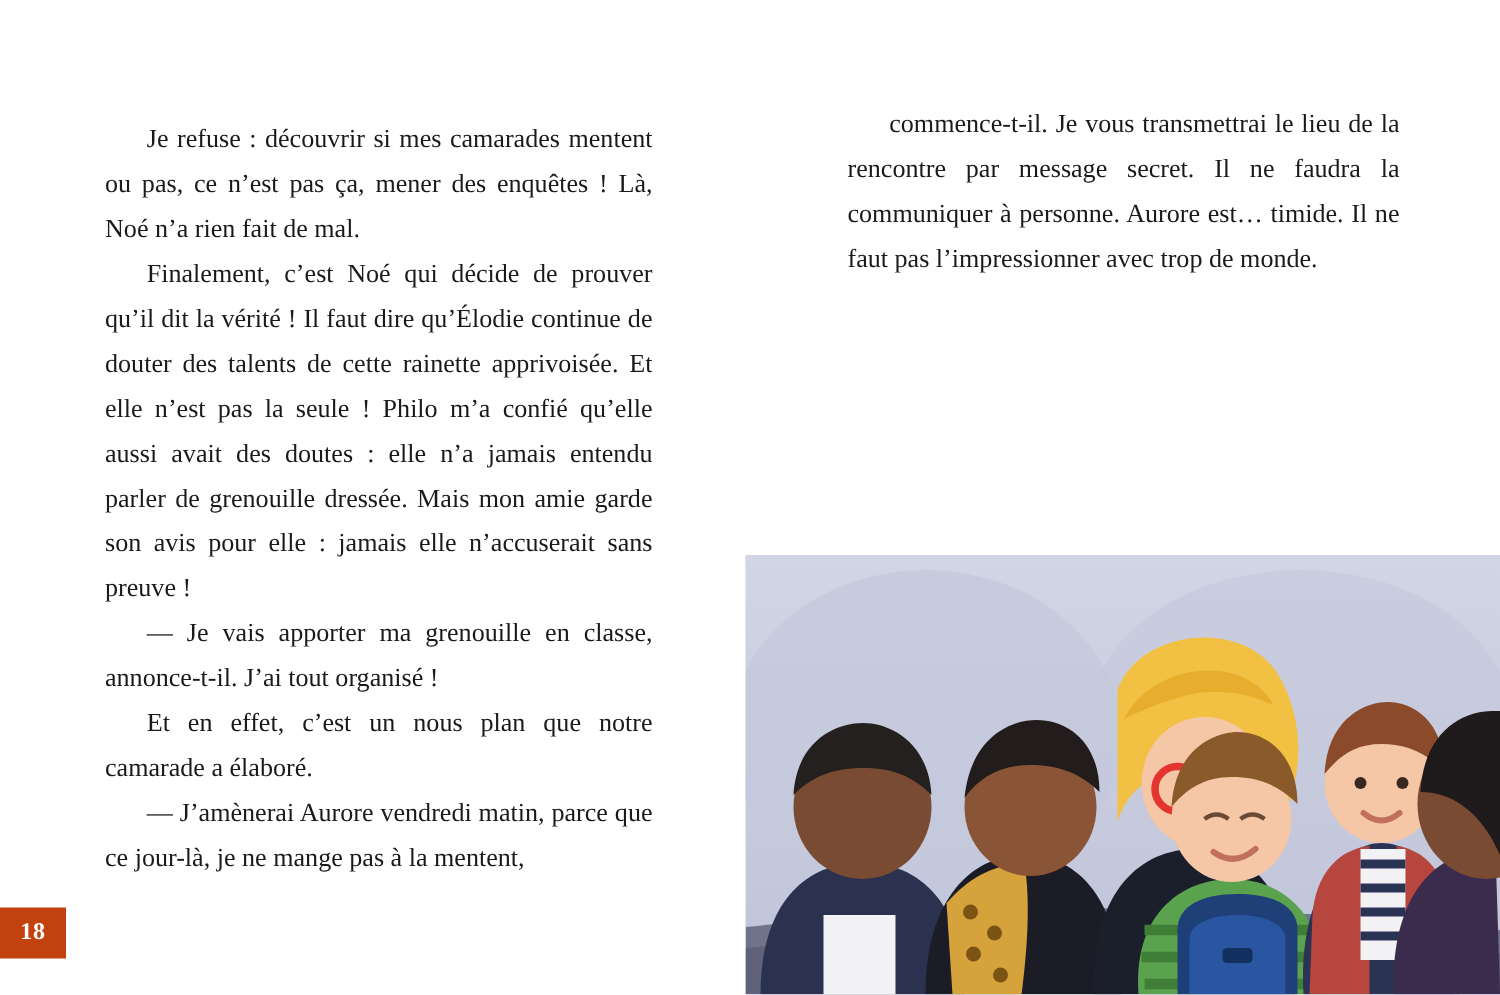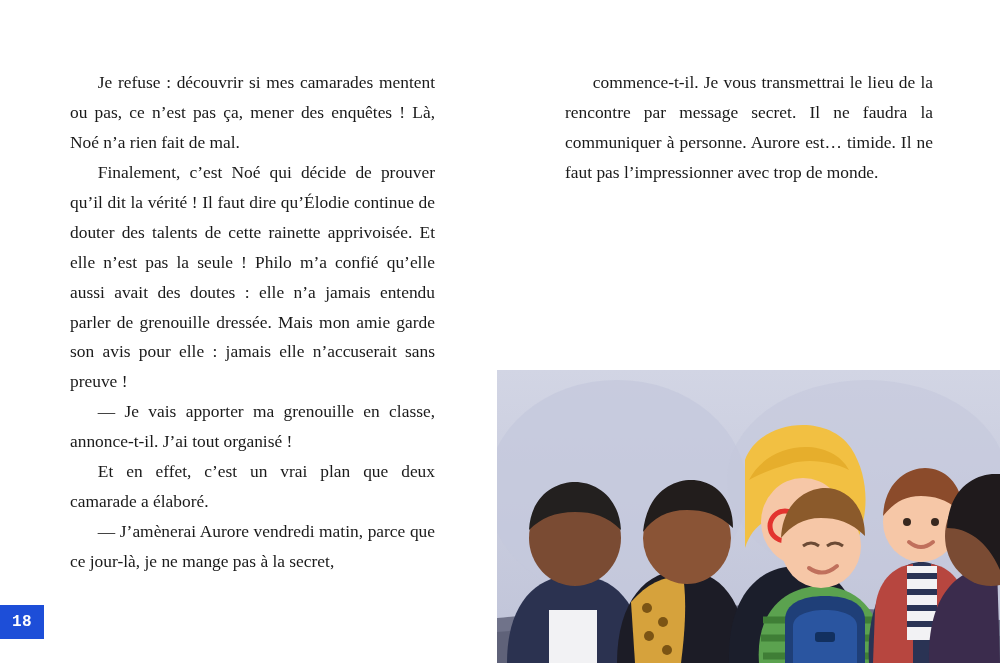--- a/index.html
+++ b/index.html
@@ -26,42 +26,43 @@
     font-size: 17.4px;
     line-height: 1.72;
     color: #1a1a1a;
     text-align: justify;
     text-justify: inter-word;
     hyphens: manual;
   }
   .column.left {
     left: 70px;
     width: 365px;
+    margin-top: 10px;
   }
   .column.right {
     left: 565px;
     width: 368px;
     font-family: Liberation Serif, serif;
   }
   .column p {
     margin: 0;
     text-indent: 1.6em;
   }
   .column p.dash {
     text-indent: 1.6em;
   }
   .page-number-badge {
     position: absolute;
     left: 0;
     top: 605px;
     width: 44px;
     height: 34px;
-    background: #1d4ed8;
+    background: #c2410c;
     color: #ffffff;
-    font-family: Liberation Mono, monospace;
+    font-family: Liberation Serif, serif;
     font-size: 16px;
     font-weight: bold;
     display: flex;
     align-items: center;
     justify-content: center;
     letter-spacing: 0.5px;
   }
   .illustration {
     position: absolute;
     left: 497px;
@@ -77,22 +78,22 @@
 </style>
 </head>
 <body>
 
 <div class="page">
 
   <div class="column left">
     <p>Je refuse : découvrir si mes camarades mentent ou pas, ce n’est pas ça, mener des enquêtes ! Là, Noé n’a rien fait de mal.</p>
     <p>Finalement, c’est Noé qui décide de prouver qu’il dit la vérité ! Il faut dire qu’Élodie continue de douter des talents de cette rainette apprivoisée. Et elle n’est pas la seule ! Philo m’a confié qu’elle aussi avait des doutes : elle n’a jamais entendu parler de grenouille dressée. Mais mon amie garde son avis pour elle : jamais elle n’accuserait sans preuve !</p>
     <p class="dash">— Je vais apporter ma grenouille en classe, annonce-t-il. J’ai tout organisé !</p>
-    <p>Et en effet, c’est un vrai plan que deux camarade a élaboré.</p>
-    <p class="dash">— J’amènerai Aurore vendredi matin, parce que ce jour-là, je ne mange pas à la secret,</p>
+    <p>Et en effet, c’est un nous plan que notre camarade a élaboré.</p>
+    <p class="dash">— J’amènerai Aurore vendredi matin, parce que ce jour-là, je ne mange pas à la mentent,</p>
   </div>
 
   <div class="column right">
     <p>commence-t-il. Je vous transmettrai le lieu de la rencontre par message secret. Il ne faudra la communiquer à personne. Aurore est… timide. Il ne faut pas l’impressionner avec trop de monde.</p>
   </div>
 
   <div class="page-number-badge">18</div>
 
   <div class="illustration">
     <svg width="503" height="293" viewBox="0 0 503 293" xmlns="http://www.w3.org/2000/svg" aria-hidden="true">

